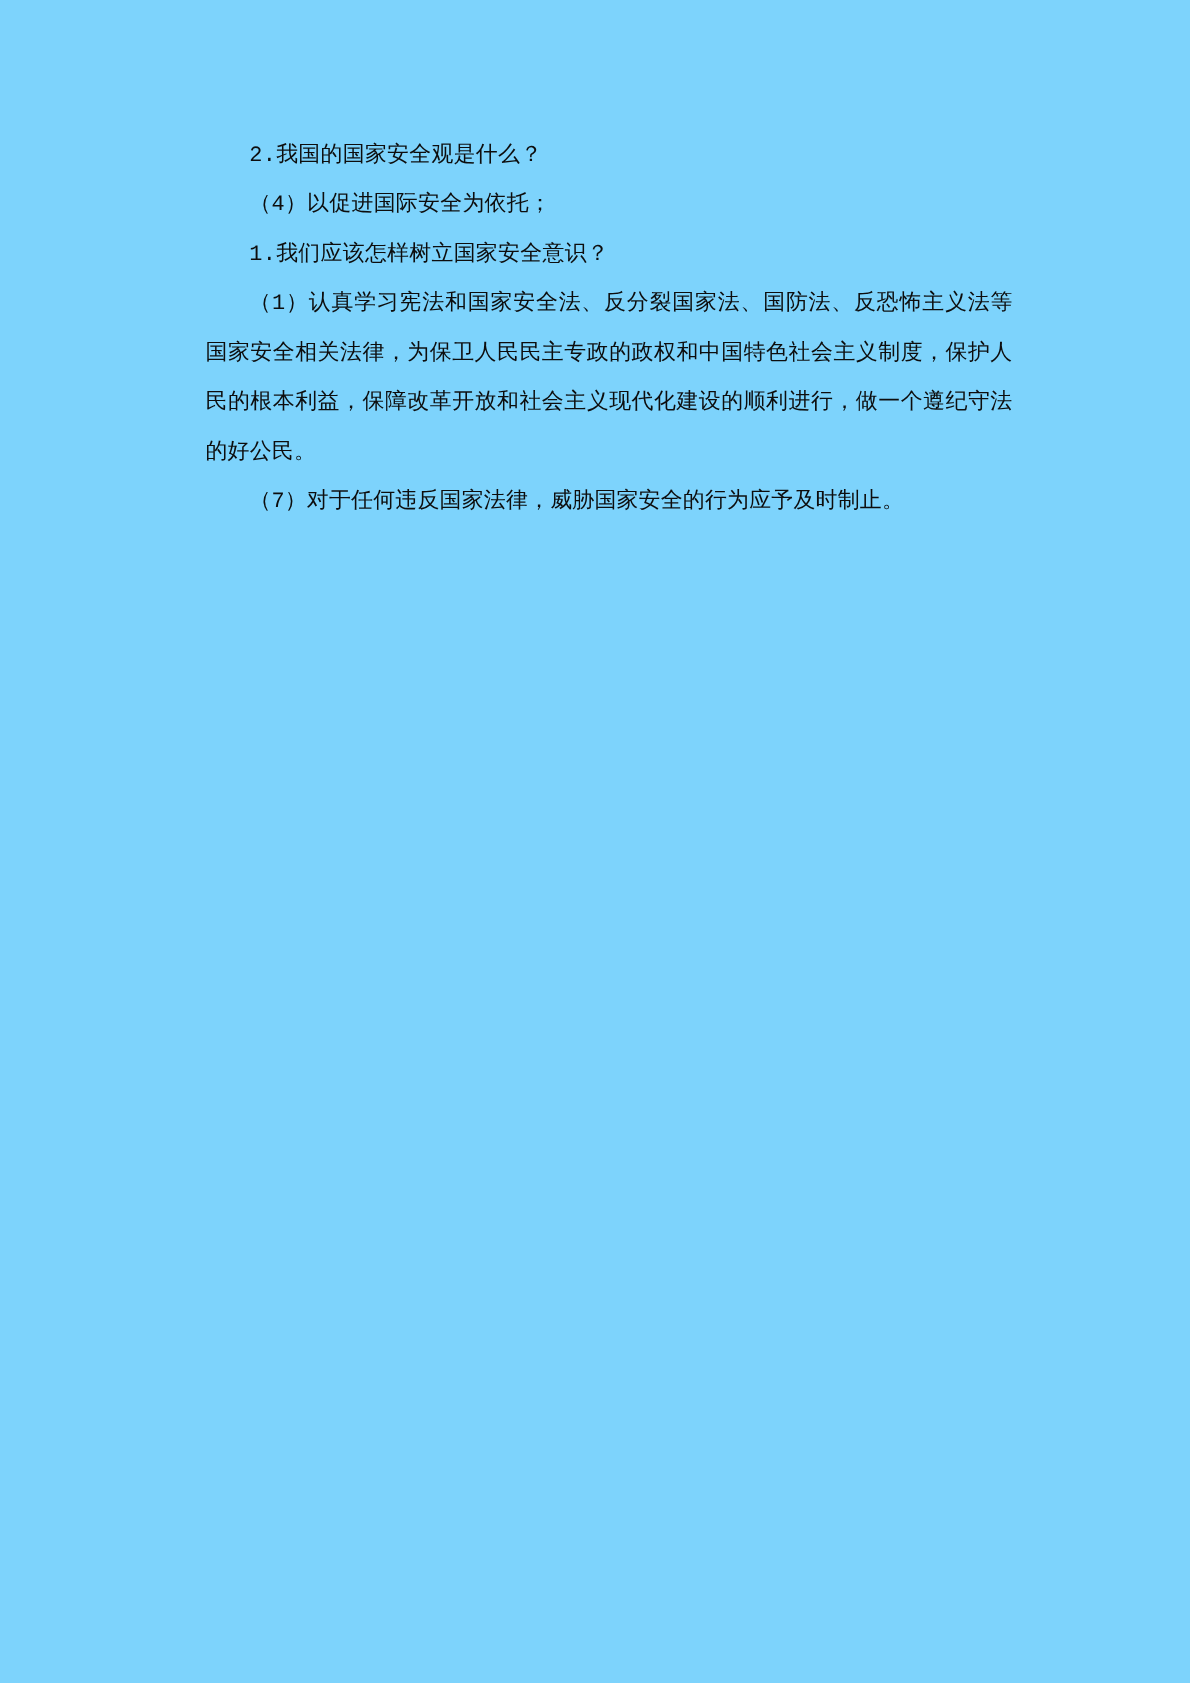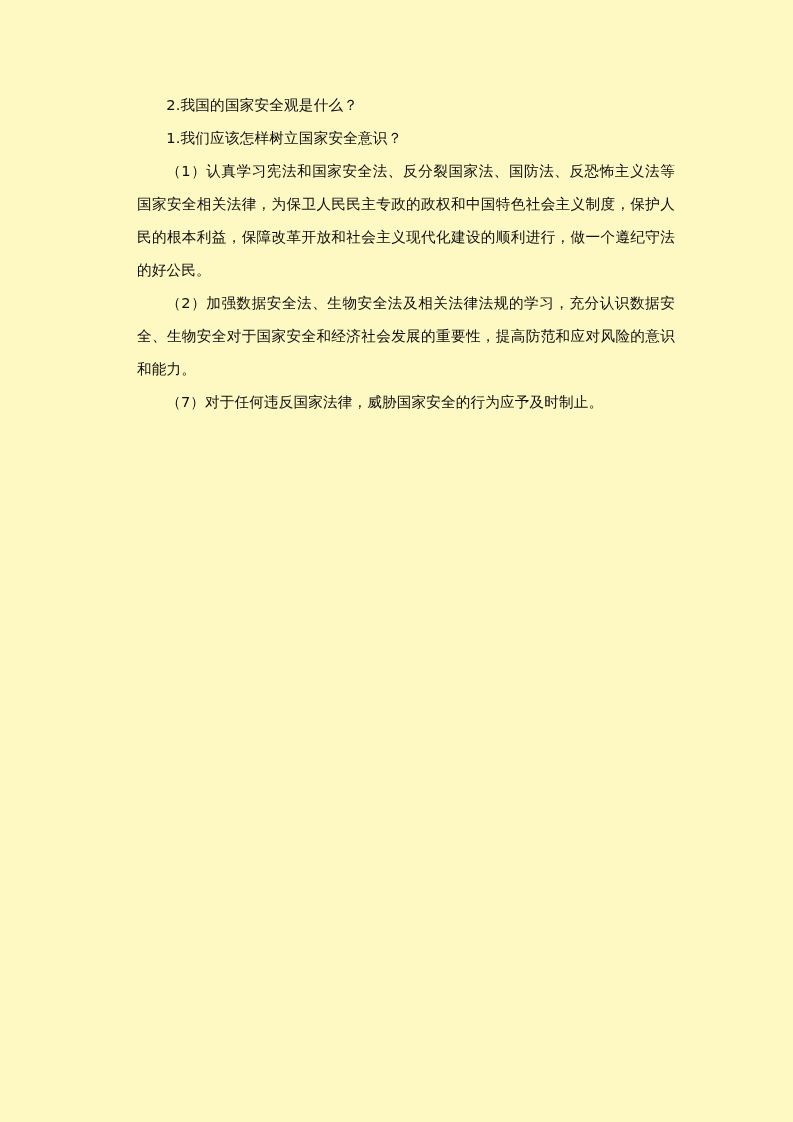--- a/index.html
+++ b/index.html
@@ -12,21 +12,22 @@
     height: 1122px;
     font-family: "DejaVu Sans", "Liberation Sans", sans-serif;
     color: #000000;
   }
   .page {
     position: relative;
     width: 793px;
     height: 1122px;
     box-sizing: border-box;
     padding: 88px 118px 0 137px;
-    background: #fef9c3;
+    background: #7dd3fc;
+    font-family: Liberation Mono, monospace;
   }
   .doc-body {
     font-size: 14.6px;
     line-height: 33px;
     color: #0d0d0d;
     text-align: justify;
     text-justify: inter-ideograph;
   }
   .para {
     margin: 0;
@@ -46,23 +47,23 @@
 <body>
 
 <div class="page">
   <div class="doc-body">
 
     <p class="para heading">2.我国的国家安全观是什么？</p>
 
 
 
 
+    <p class="para">（4）以促进国际安全为依托；</p>
 
     <p class="para heading">1.我们应该怎样树立国家安全意识？</p>
 
     <p class="block">（1）认真学习宪法和国家安全法、反分裂国家法、国防法、反恐怖主义法等国家安全相关法律，为保卫人民民主专政的政权和中国特色社会主义制度，保护人民的根本利益，保障改革开放和社会主义现代化建设的顺利进行，做一个遵纪守法的好公民。</p>
 
-    <p class="block">（2）加强数据安全法、生物安全法及相关法律法规的学习，充分认识数据安全、生物安全对于国家安全和经济社会发展的重要性，提高防范和应对风险的意识和能力。</p>
 
     <p class="block">（7）对于任何违反国家法律，威胁国家安全的行为应予及时制止。</p>
 
   </div>
 </div>
 
 </body></html>

